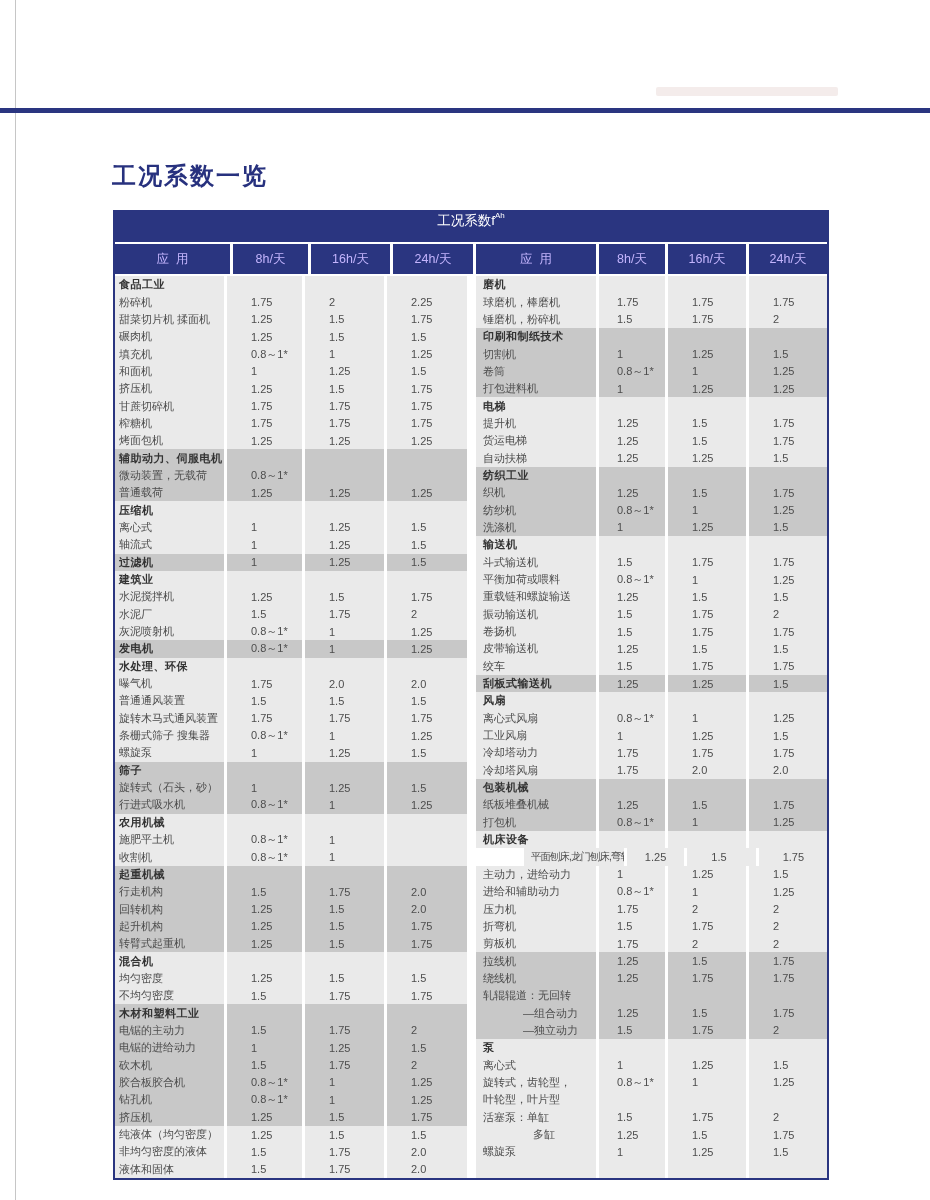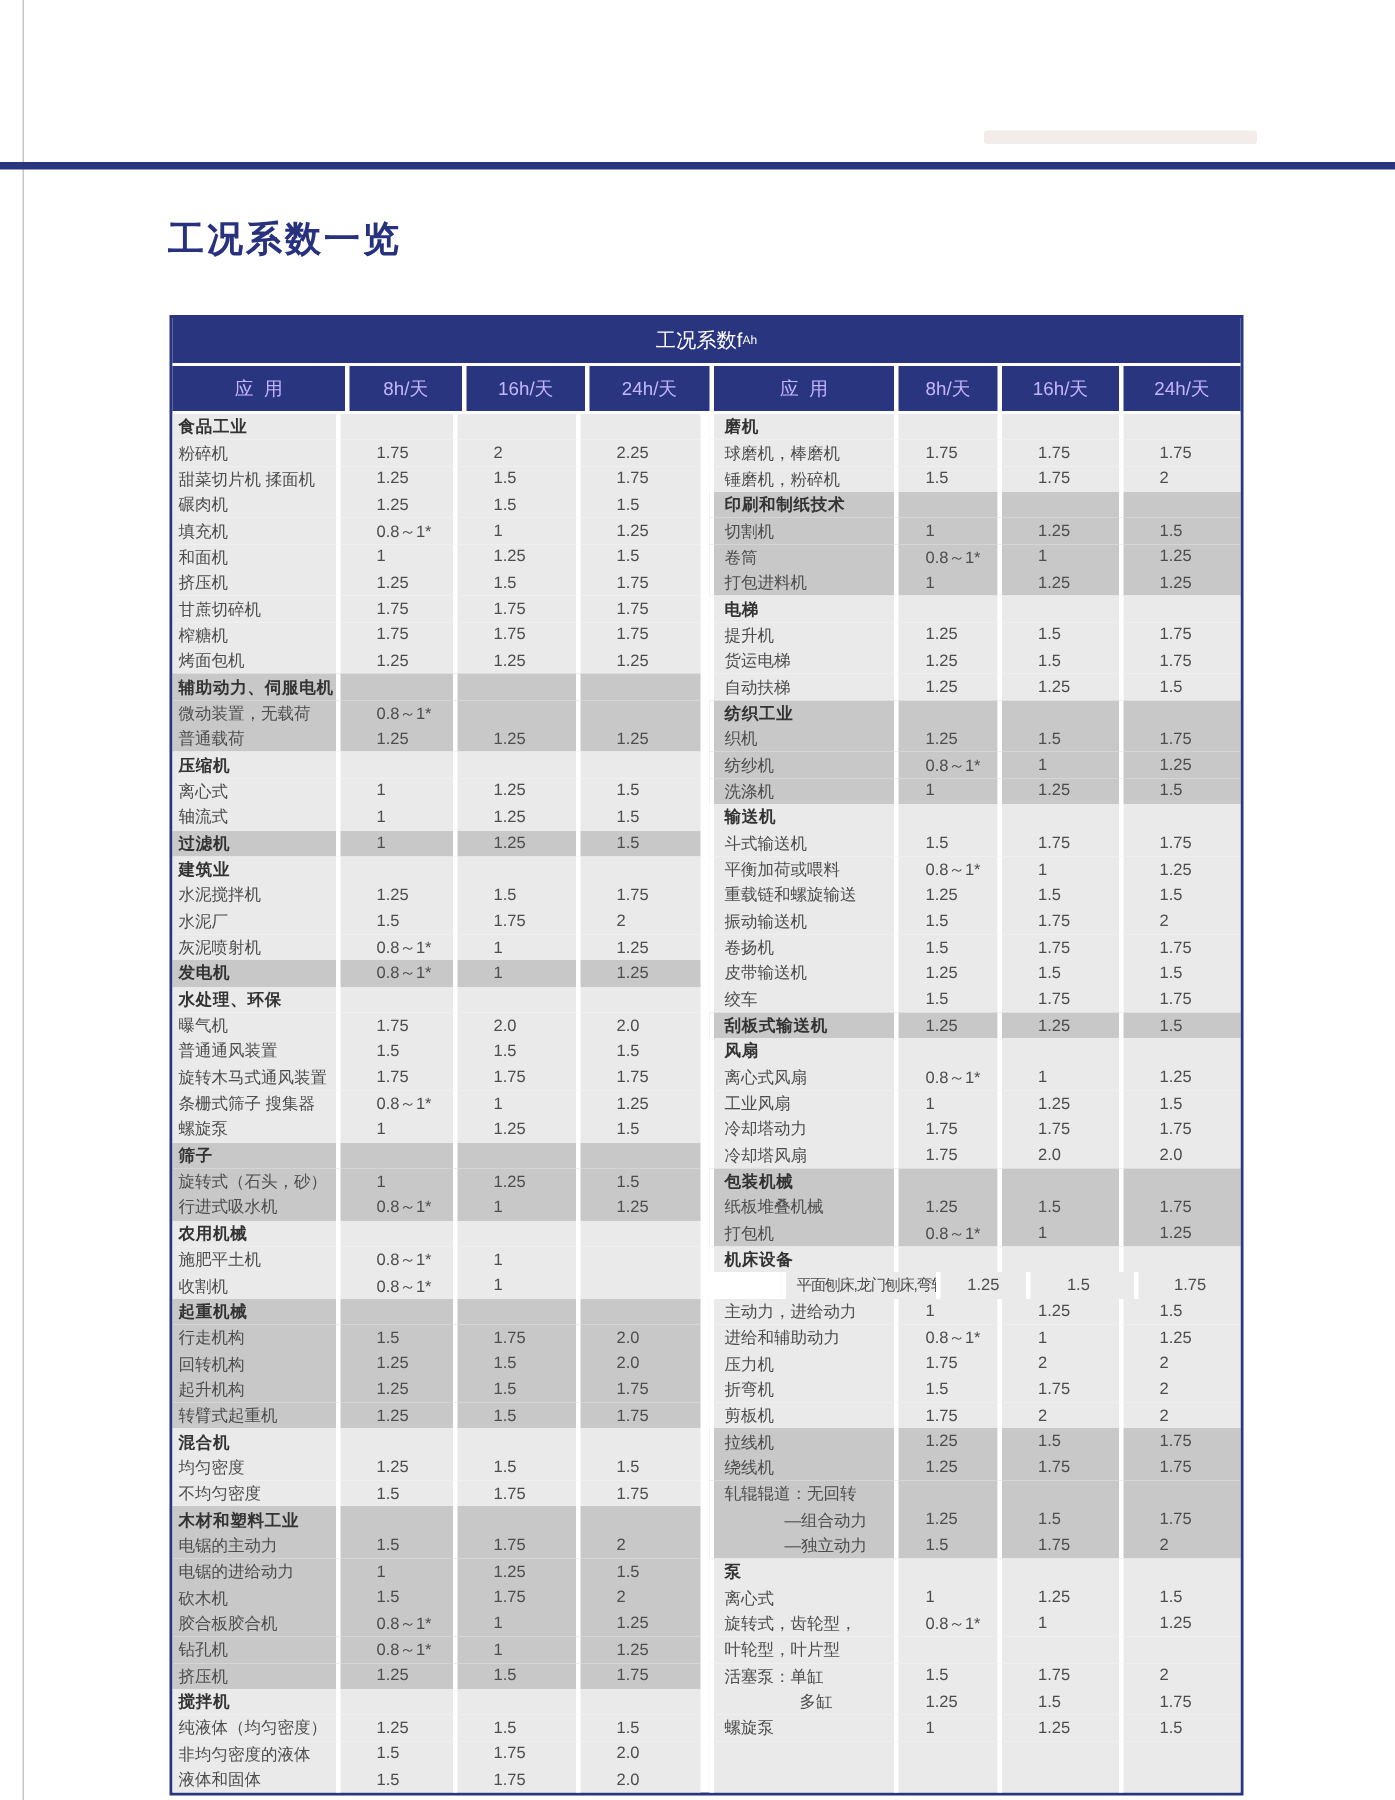--- a/index.html
+++ b/index.html
@@ -1,24 +1,24 @@
 <!DOCTYPE html>
 <html><head>
 <meta charset="utf-8">
 <style>
   html,body{margin:0;padding:0;background:#ffffff;}
   #page{position:relative;width:930px;height:1200px;background:#ffffff;overflow:hidden;
         font-family:"Liberation Sans","DejaVu Sans",sans-serif;}
   .vline{position:absolute;left:15px;top:0;width:1px;height:1200px;background:#c6c6c6;}
   .hrule{position:absolute;left:0;top:108px;width:930px;height:5px;background:#2a3580;}
   .watermark{position:absolute;left:656px;top:87px;width:182px;height:9px;background:#f4eceb;border-radius:2px;}
-  .page-title{position:absolute;left:112px;top:143px;font-size:24px;font-weight:bold;color:#27317e;letter-spacing:2px;}
+  .page-title{position:absolute;left:112px;top:160px;font-size:24px;font-weight:bold;color:#27317e;letter-spacing:2px;}
 
   .ct{position:absolute;left:113px;top:210px;width:716px;border:2px solid #2a3580;box-sizing:border-box;background:#ffffff;}
-  .ct-head1{height:30px;background:#2a3580;color:#ffffff;display:flex;align-items:center;justify-content:center;
+  .ct-head1{height:30px;background:#2a3580;color:#ffffff;display:flex;align-items:flex-start;justify-content:center;
             font-size:13.5px;border-bottom:2px solid #ffffff;}
   .ct-head1 sub{font-size:8px;line-height:1;}
   .ct-head2{display:flex;height:30px;background:#2a3580;color:#c4b5fd;font-size:12.5px;border-bottom:2px solid #ffffff;}
   .hc{display:flex;align-items:center;justify-content:center;box-sizing:border-box;white-space:pre;}
   .hc+.hc{border-left:3px solid #ffffff;}
   .hc.w0{width:115px}.hc.w1{width:78px}.hc.w2{width:82px}.hc.w3{width:83px}
   .hc.w4{width:123px}.hc.w5{width:69px}.hc.w6{width:81px}.hc.w7{width:81px}
 
   .ct-body{display:flex;align-items:stretch;}
   .colL{width:358px;display:flex;flex-direction:column;}
@@ -351,26 +351,20 @@
             <div class="c c1">0.8～1*</div>
             <div class="c c2">1</div>
             <div class="c c3">1.25</div>
           </div>
           <div class="row L s1">
             <div class="c c0">挤压机</div>
             <div class="c c1">1.25</div>
             <div class="c c2">1.5</div>
             <div class="c c3">1.75</div>
           </div>
-          <div class="row L s0 sec">
-            <div class="c c0">搅拌机</div>
-            <div class="c c1"></div>
-            <div class="c c2"></div>
-            <div class="c c3"></div>
-          </div>
           <div class="row L s0">
             <div class="c c0">纯液体（均匀密度）</div>
             <div class="c c1">1.25</div>
             <div class="c c2">1.5</div>
             <div class="c c3">1.5</div>
           </div>
           <div class="row L s0">
             <div class="c c0">非均匀密度的液体</div>
             <div class="c c1">1.5</div>
             <div class="c c2">1.75</div>

